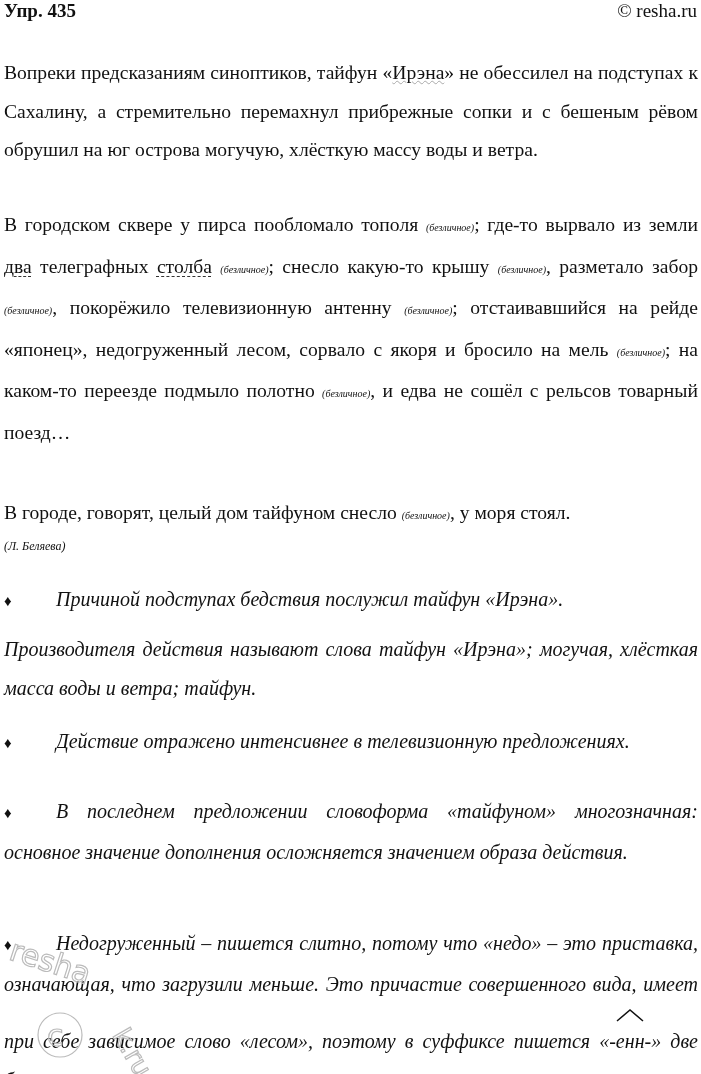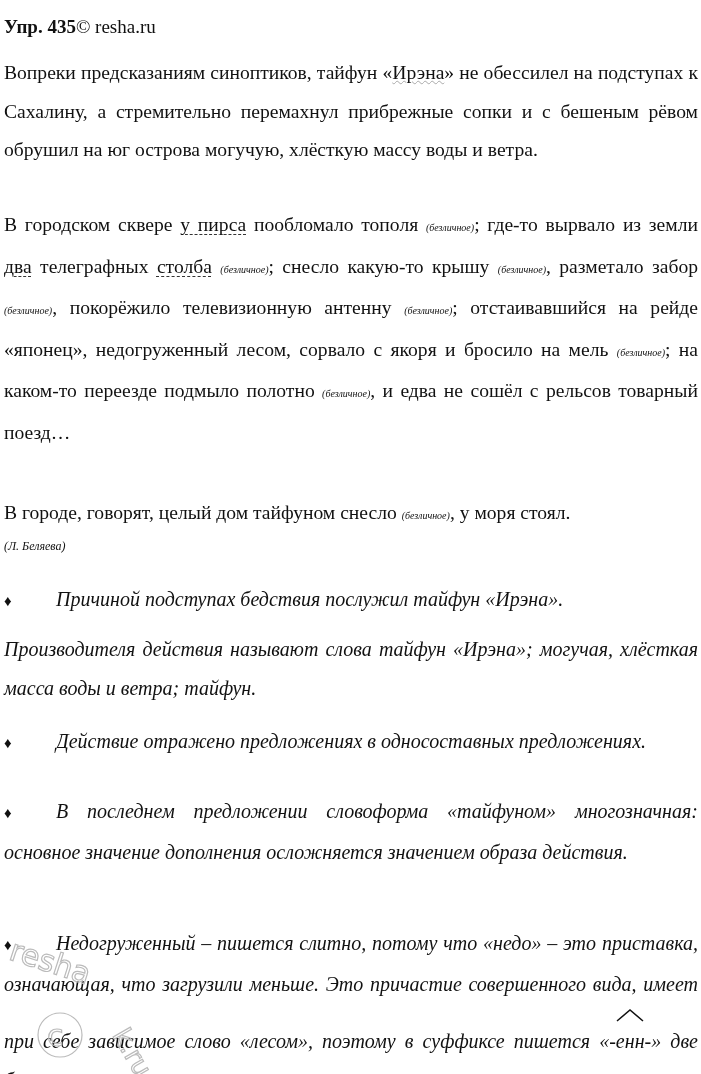--- a/index.html
+++ b/index.html
@@ -15,23 +15,22 @@
       color: #111;
       font-family: "Liberation Serif", "DejaVu Serif", serif;
     }
     .header {
       position: absolute;
       top: 0;
       left: 4px;
       right: 4px;
       height: 24px;
       display: flex;
-      justify-content: flex-start;
+      justify-content: space-between;
       align-items: flex-start;
-      margin-top: 16px;
     }
     .ex-title {
       font-weight: bold;
       font-size: 19px;
       line-height: 22px;
     }
     .copyright {
       font-size: 19px;
       line-height: 22px;
     }
@@ -49,21 +48,20 @@
       font-style: italic;
       font-size: 10px;
     }
     .u-wavy {
       text-decoration: underline;
       text-decoration-style: wavy;
       text-decoration-color: #aaa;
       text-decoration-thickness: 1px;
     }
     .u-dashdot {
-      text-decoration: underline;
       text-decoration-style: dashed;
       text-decoration-color: #333;
       text-decoration-thickness: 1px;
       text-underline-offset: 3px;
     }
     .u-dash {
       text-decoration: underline;
       text-decoration-style: dashed;
       text-decoration-color: #333;
       text-decoration-thickness: 1px;
@@ -129,21 +127,21 @@
 <p class="p" style="top:206px;"><span>В городском сквере </span><span class="u-dashdot">у пирса</span><span> пообломало тополя </span><span class="note">(безличное)</span><span>; где-то вырвало из земли </span><span class="u-dash">два</span><span> телеграфных </span><span class="u-dash">столба</span><span> </span><span class="note">(безличное)</span><span>; снесло какую-то крышу </span><span class="note">(безличное)</span><span>, разметало забор </span><span class="note">(безличное)</span><span>, покорёжило телевизионную антенну </span><span class="note">(безличное)</span><span>; отстаивавшийся на рейде «японец», недогруженный лесом, сорвало с якоря и бросило на мель </span><span class="note">(безличное)</span><span>; на каком-то переезде подмыло полотно </span><span class="note">(безличное)</span><span>, и едва не сошёл с рельсов товарный поезд…</span></p>
 
 <p class="p" style="top:494px;"><span>В городе, говорят, целый дом тайфуном снесло </span><span class="note">(безличное)</span><span>, у моря стоял.</span></p>
 
 <div class="author">(Л. Беляева)</div>
 
 <p class="ital" style="top:580px;"><span class="bullet">♦</span><span>Причиной подступах бедствия послужил тайфун «Ирэна».</span></p>
 
 <p class="ital" style="top:630px;"><span>Производителя действия называют слова тайфун «Ирэна»; могучая, хлёсткая масса воды и ветра; тайфун.</span></p>
 
-<p class="ital" style="top:722px;"><span class="bullet">♦</span><span>Действие отражено предложениях в односоставных предложениях.</span></p>
+<p class="ital" style="top:722px;"><span class="bullet">♦</span><span>Действие отражено интенсивнее в телевизионную предложениях.</span></p>
 
 <p class="ital" style="top:792px;"><span class="bullet">♦</span><span>В последнем предложении словоформа «тайфуном» многозначная: основное значение дополнения осложняется значением образа действия.</span></p>
 
 <p class="ital" style="top:924px;"><span class="bullet">♦</span><span>Недогруженный – пишется слитно, потому что «недо» – это приставка, означающая, что загрузили меньше. Это причастие совершенного вида, имеет при себе зависимое слово «лесом», поэтому в суффиксе пишется «</span><span class="arc-wrap"><svg class="arc" viewBox="0 0 28 14">
         <polyline points="1,13 14,2 27,13" fill="none" stroke="#111" stroke-width="1.5"></polyline>
       </svg><span>-енн-</span></span><span>» две буквы «н».</span></p>
 
 <svg class="watermark" viewBox="0 0 150 134">
   <g fill="none" stroke="#bbb" stroke-width="1.2" font-family="DejaVu Sans, sans-serif">
     <text x="4" y="30" font-size="30" transform="rotate(18 40 30)">resha</text>

